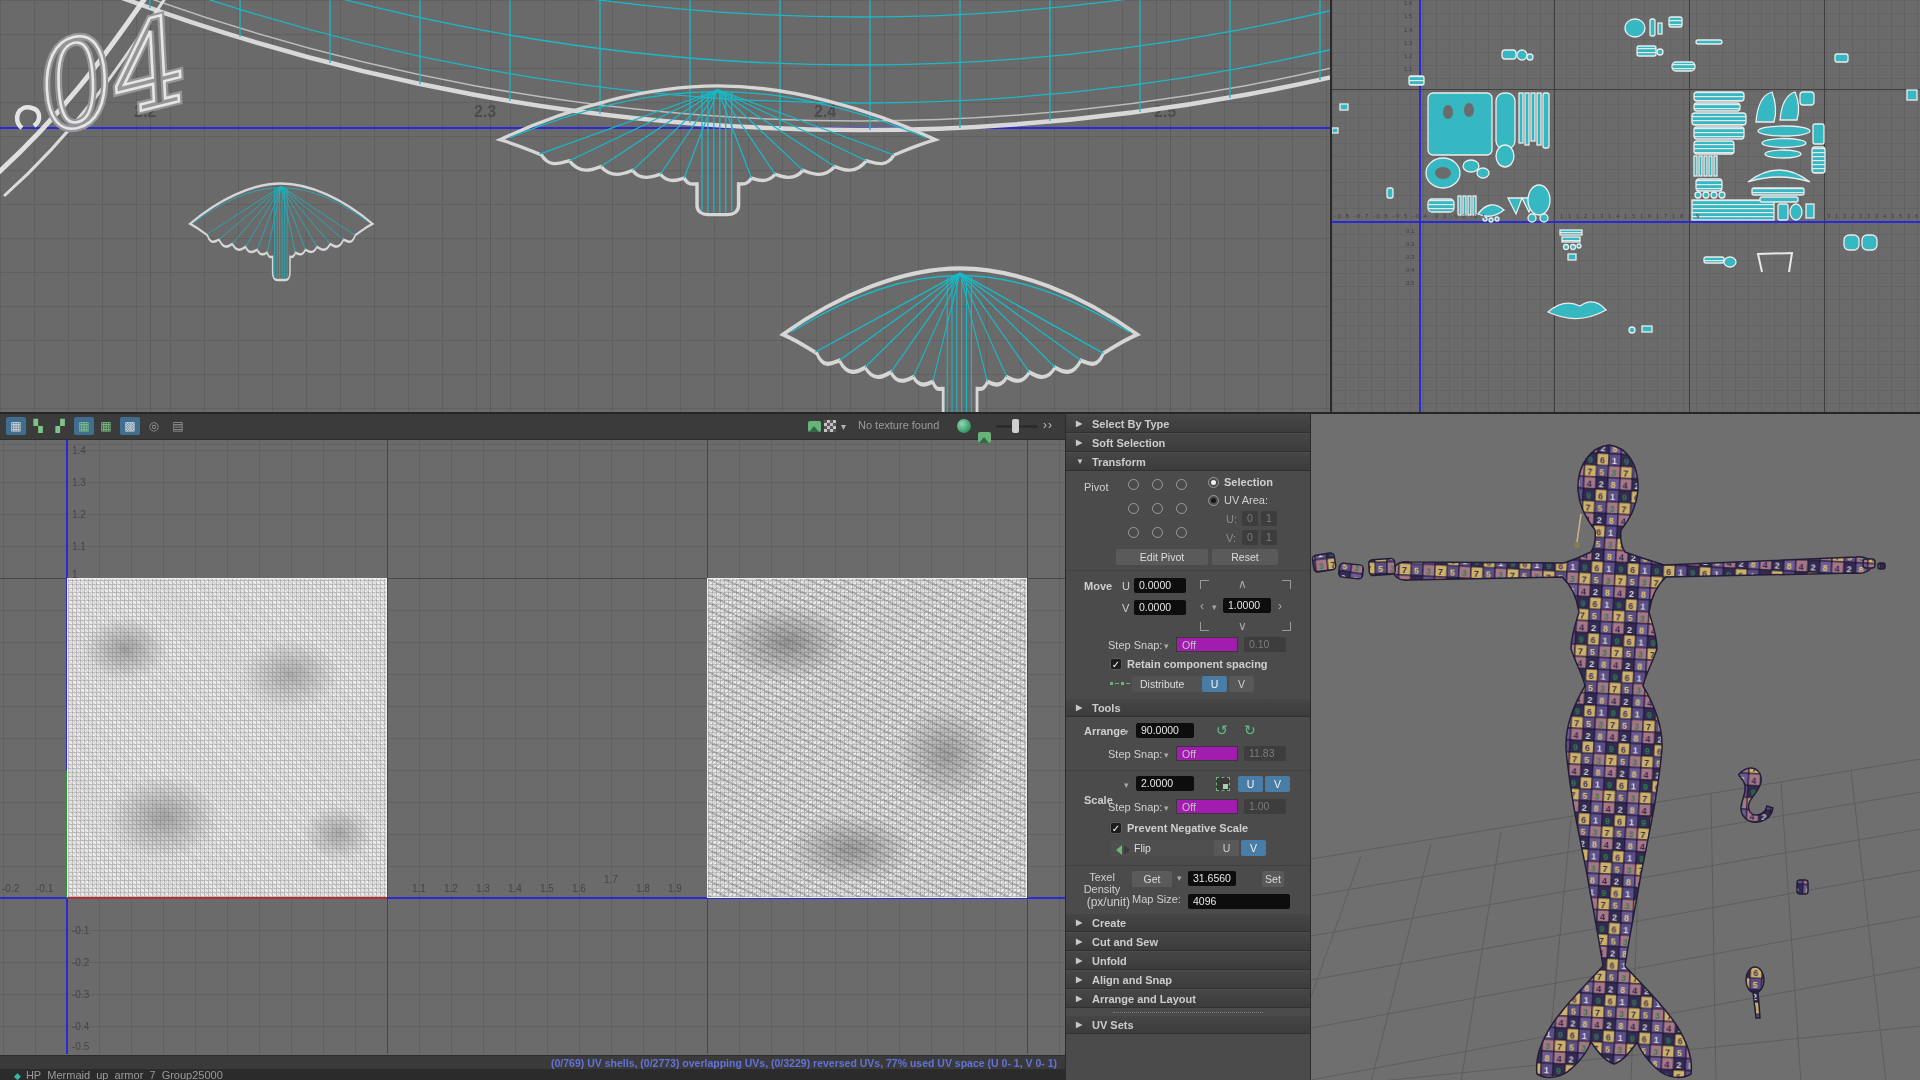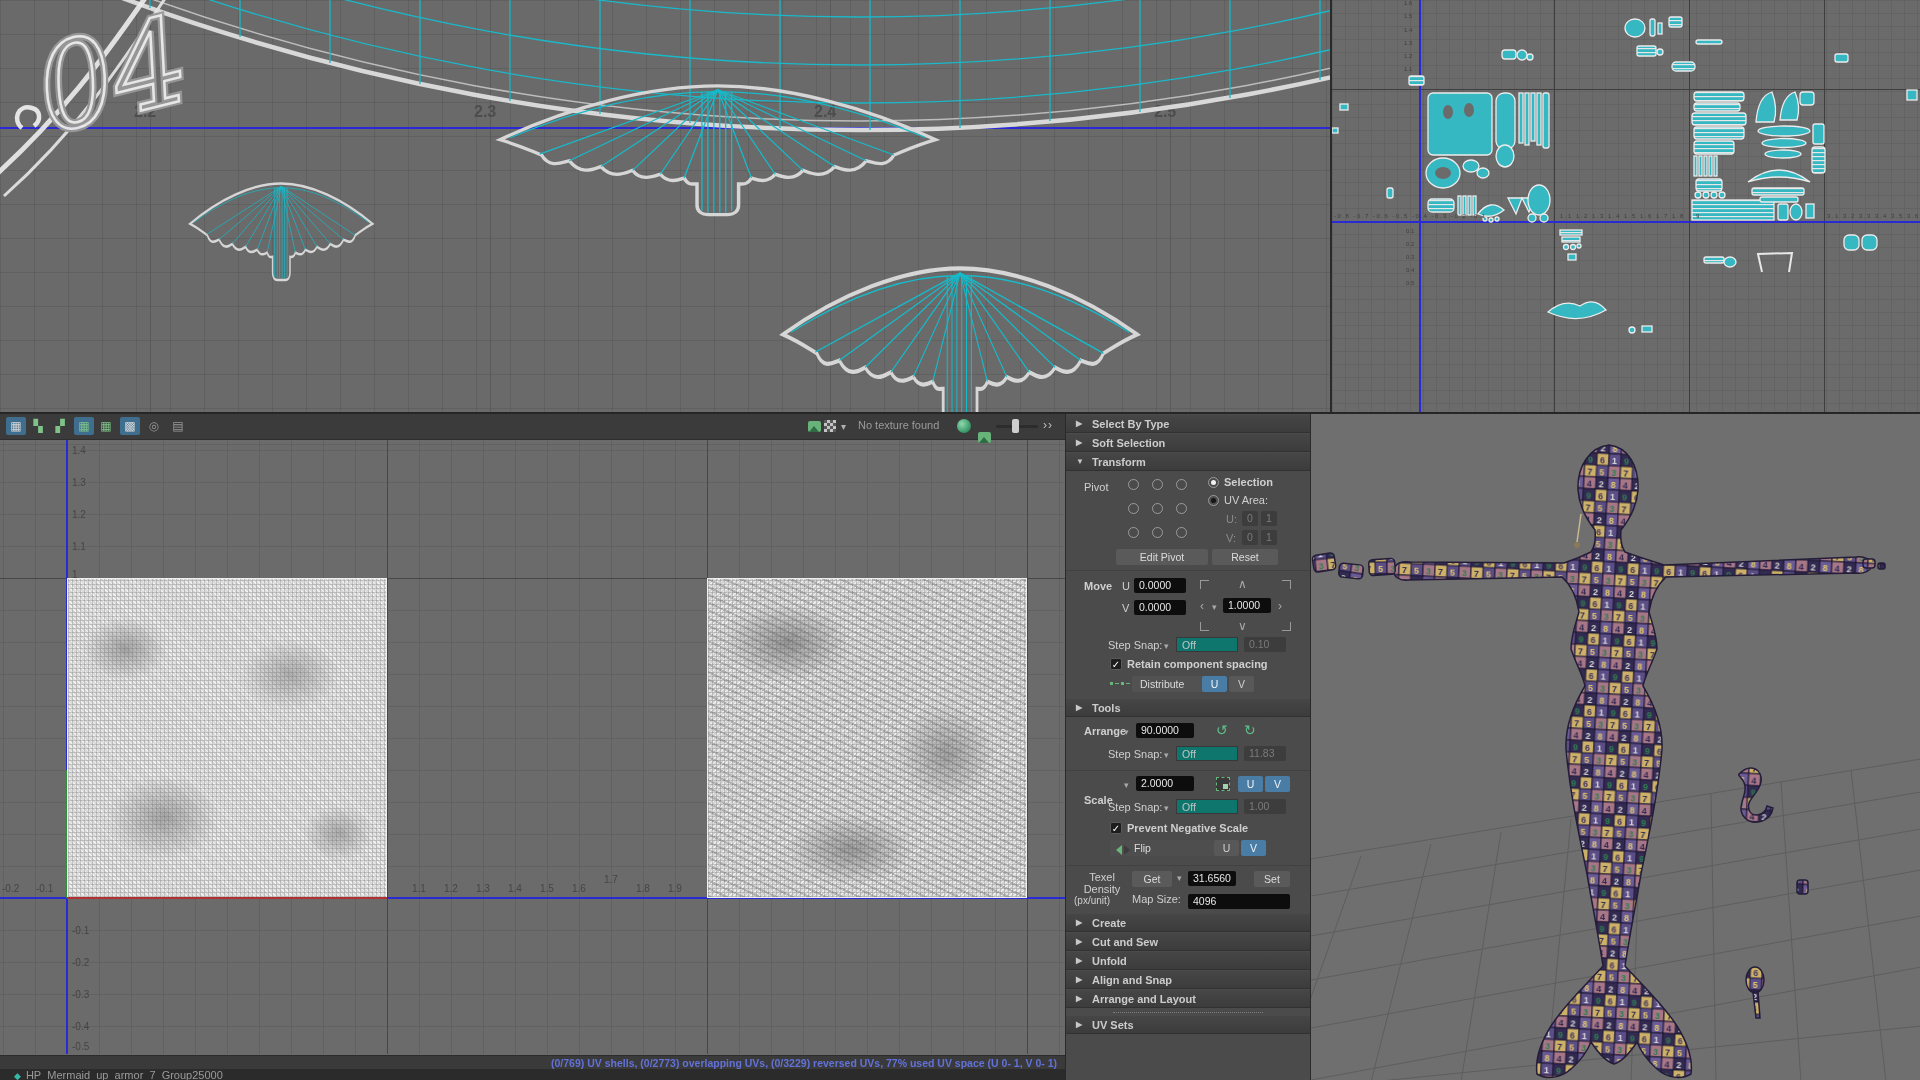--- a/index.html
+++ b/index.html
@@ -59,21 +59,21 @@
   #uvstatus{position:absolute;left:0;top:641px;width:1065px;height:14px;background:#3a3a3a;border-top:1px solid #2c2c2c;
      color:#6272d8;font-size:10.5px;font-weight:bold;text-align:right;line-height:14px;box-sizing:border-box;padding-right:8px;}
   #objbar{position:absolute;left:0;top:655px;width:1065px;height:13px;background:#2b2b2b;color:#9a9a9a;font-size:11px;line-height:13px;}
   #objbar .oic{color:#35b8a6;font-size:9px;margin:0 5px 0 14px;}
   
   #tk{left:1065px;top:412px;width:245px;height:668px;background:#4b4b4b;border-top:2px solid #262626;border-left:1px solid #2a2a2a;box-sizing:border-box;color:#cfcfcf;font-size:11px;overflow:hidden;}
   .hdr{display:flex;align-items:center;gap:8px;height:17px;background:linear-gradient(#464646,#3c3c3c);border-bottom:1px solid #313131;font-weight:bold;padding-left:10px;margin-top:1px;color:#cccccc;cursor:default;}
   .arr{font-size:8px;color:#c8c8c8;width:8px;}
   .fld{background:#0d0d0d;color:#e6e6e6;font-size:10.5px;border-radius:2px;height:15px;line-height:15px;padding:0 5px;box-sizing:border-box;}
   .fld.dis{background:#3d3d3d;color:#7b7b7b;}
-  .drp{background:#0f766e;color:#c3c3c3;font-size:10.5px;border-radius:0;height:15px;line-height:15px;padding:0 5px;box-sizing:border-box;border:1px solid #383838;}
+  .drp{background:#a21caf;color:#c3c3c3;font-size:10.5px;border-radius:0;height:15px;line-height:15px;padding:0 5px;box-sizing:border-box;border:1px solid #383838;}
   .btn{background:#5a5a5a;color:#dcdcdc;font-size:10.5px;text-align:center;border-radius:2px;height:16px;line-height:16px;}
   .ubtn{position:absolute;width:25px;height:16px;text-align:center;line-height:16px;font-size:10.5px;border-radius:2px;background:#4a7da6;color:#eef4f9;}
   .ubtn.off{background:#585858;color:#cfcfcf;}
   .rad{position:absolute;width:11px;height:11px;border:1px solid #9b9b9b;border-radius:50%;box-sizing:border-box;}
   .rad.sel::after{content:"";position:absolute;left:2px;top:2px;width:5px;height:5px;border-radius:50%;background:#f2f2f2;}
   .rad.drk::after{content:"";position:absolute;left:2px;top:2px;width:5px;height:5px;border-radius:50%;background:#161616;}
   .chk{position:absolute;width:12px;height:12px;background:#1d1d1d;border:1px solid #5a5a5a;border-radius:2px;color:#fff;font-size:10px;line-height:12px;text-align:center;box-sizing:border-box;}
   .lab{position:absolute;color:#cfcfcf;}
   .dimlab{position:absolute;color:#8b8b8b;}
   .cnr{position:absolute;width:8px;height:8px;}
@@ -507,25 +507,25 @@
           <i class="t2"></i>
         </span>
       <div class="ubtn off" style="left:148px;top:2px">U</div>
       <div class="ubtn" style="left:175px;top:2px">V</div>
     </div>
     <div class="sep"></div>
 
     <div class="blk" style="height:44px">
       <span class="lab" style="left:14px;top:2px;width:44px;text-align:center">Texel</span>
       <span class="lab" style="left:8px;top:14px;width:56px;text-align:center">Density</span>
-      <span class="lab" style="left:8px;top:26px;width:56px;text-align:left;font-size:10px">(px/unit)</span>
+      <span class="lab" style="left:8px;top:26px;width:56px;text-align:right;font-size:12px">(px/unit)</span>
       <div class="btn abs" style="left:66px;top:2px;width:40px">Get</div>
       <span class="chev" style="left:111px;top:3px;font-size:9px">▾</span>
       <div class="fld abs" style="left:122px;top:2px;width:48px">31.6560</div>
-      <div class="btn abs" style="left:188px;top:2px;width:36px">Set</div>
+      <div class="btn abs" style="left:196px;top:2px;width:22px">Set</div>
       <span class="lab" style="left:66px;top:24px">Map Size:</span>
       <div class="fld abs" style="left:122px;top:25px;width:102px">4096</div>
     </div>
 
     <div class="hdr">
       <span class="arr">▶</span>
       <span>Create</span>
     </div>
     <div class="hdr">
       <span class="arr">▶</span>

